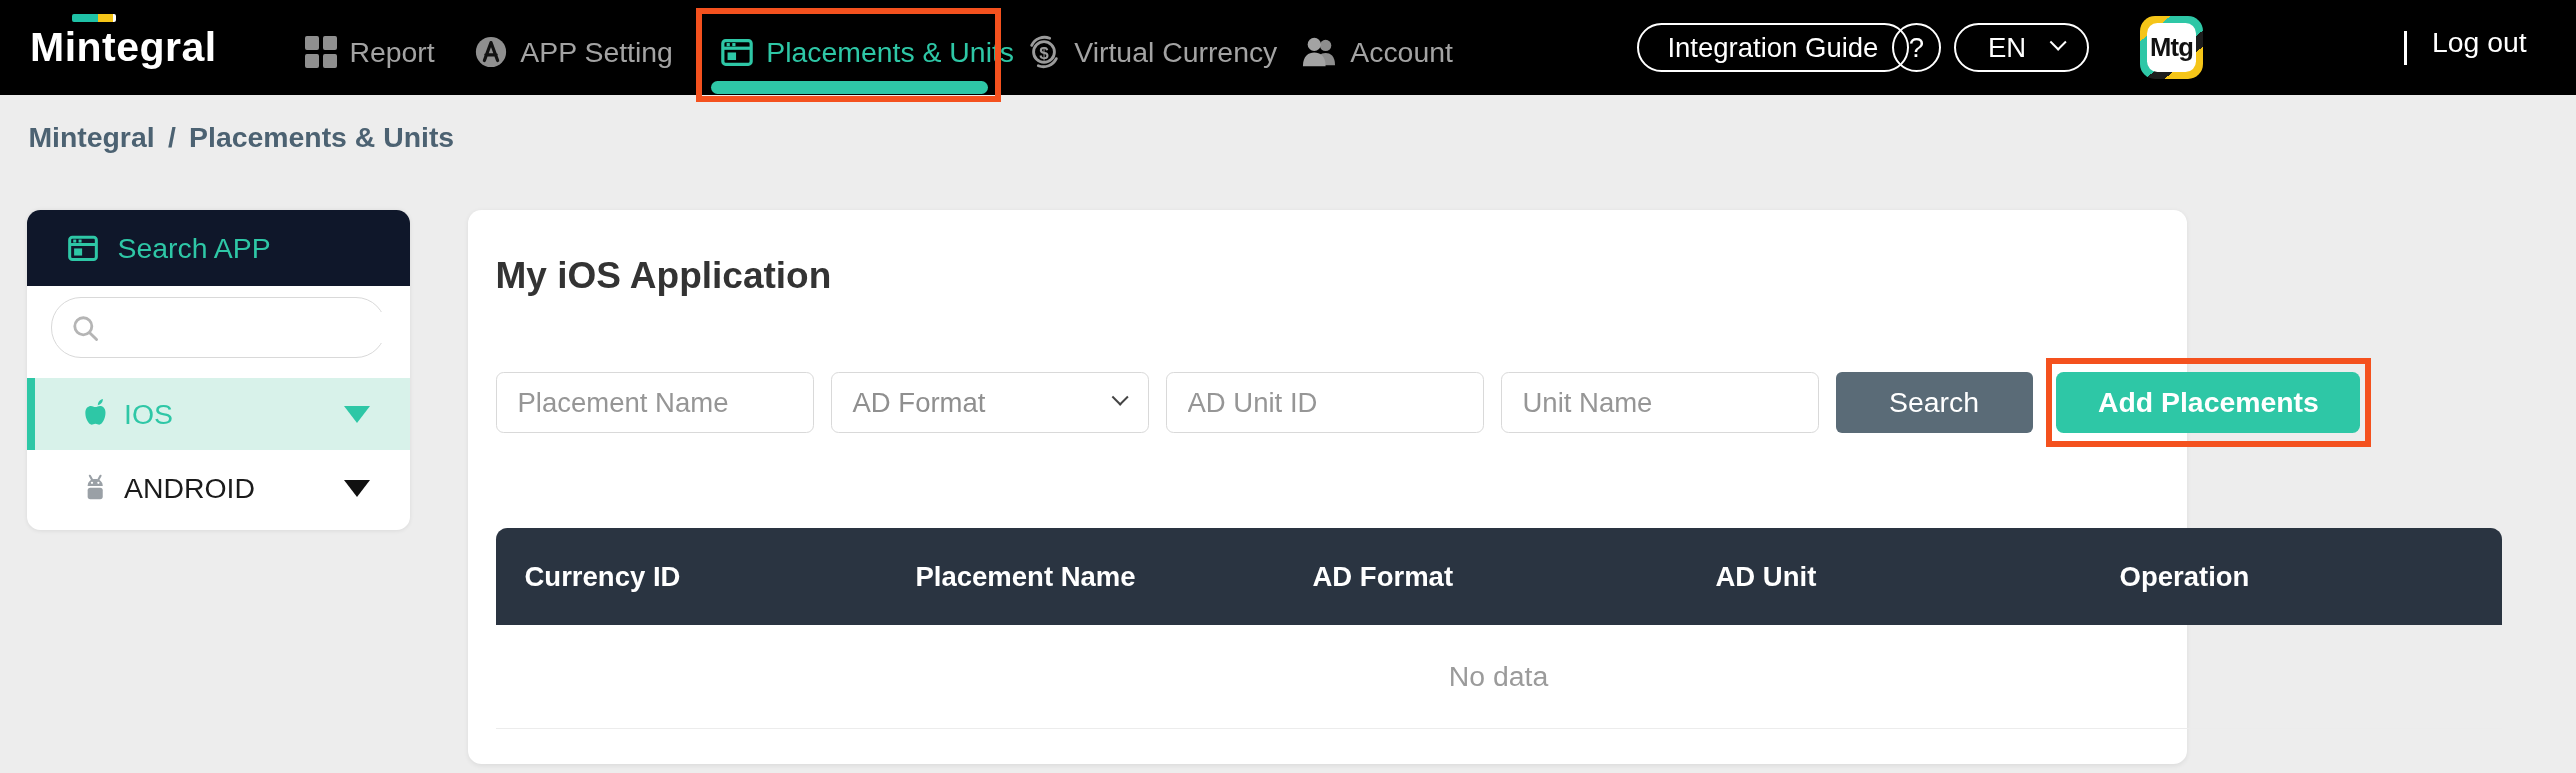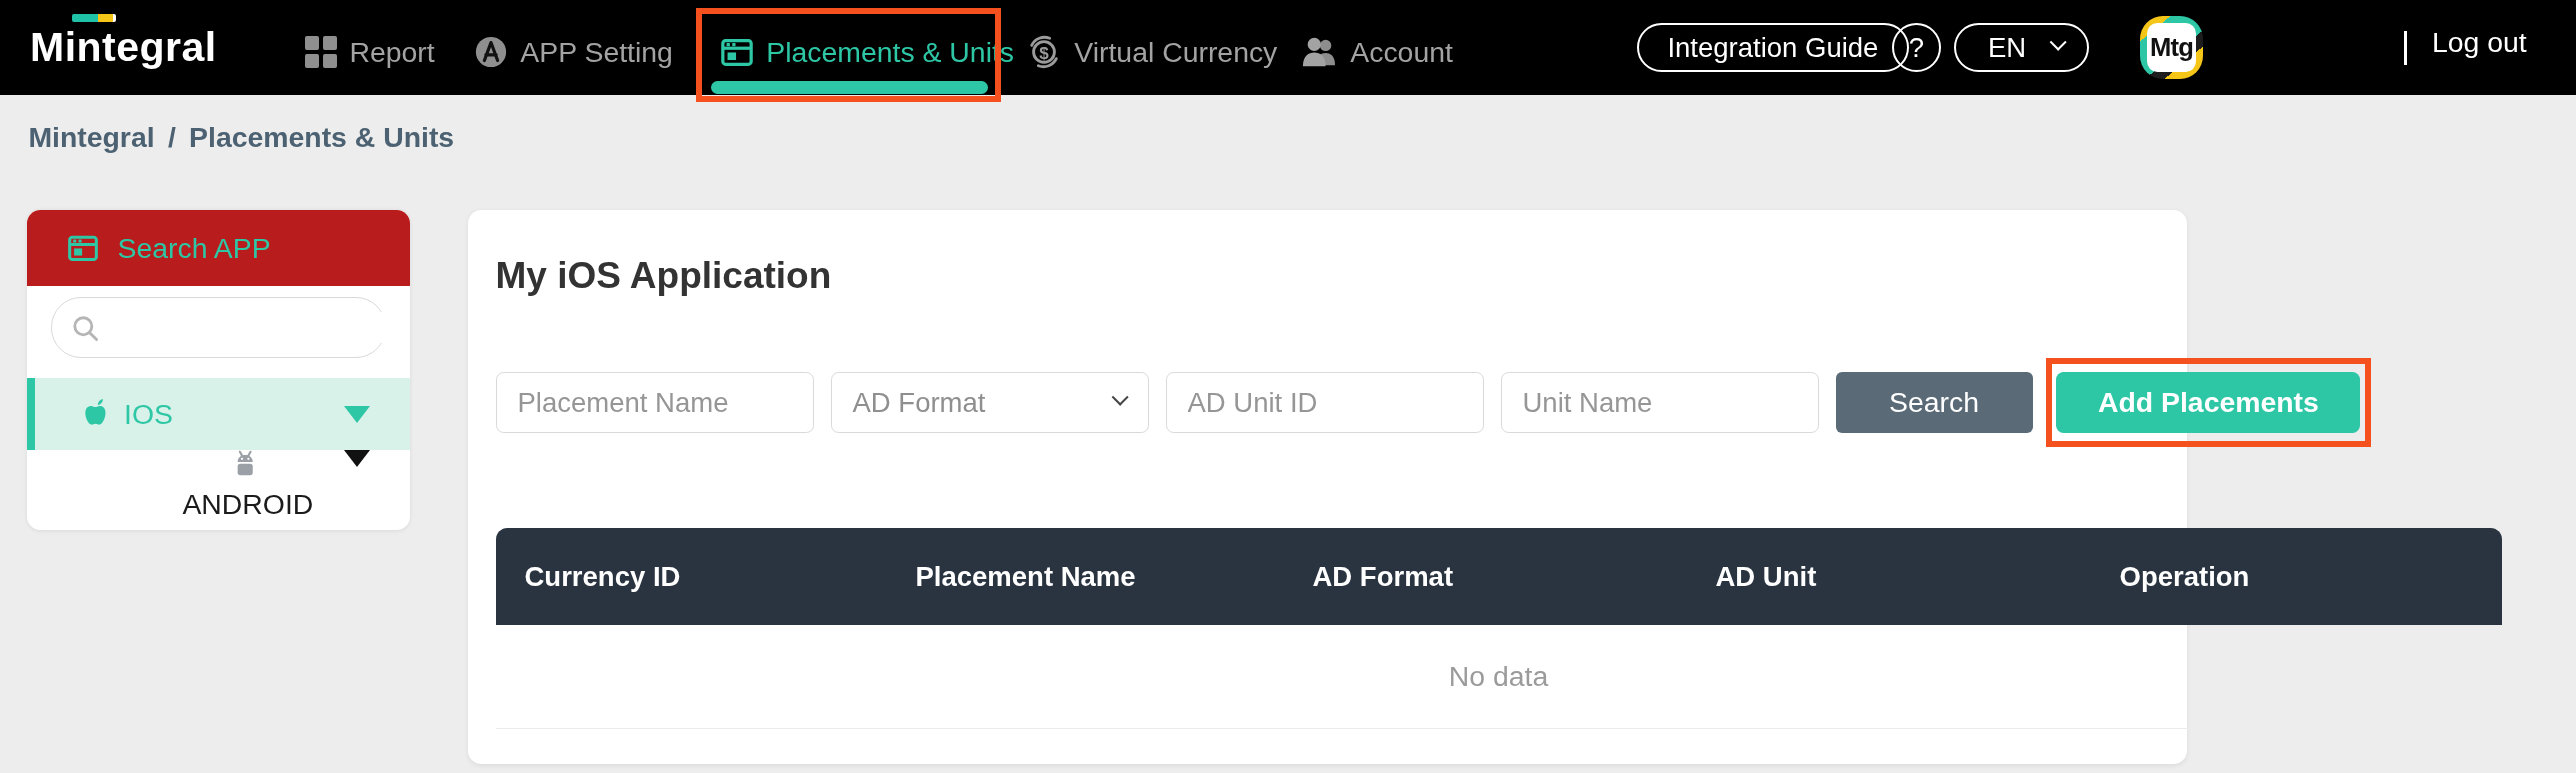--- a/index.html
+++ b/index.html
@@ -22,48 +22,48 @@
     color:#a3a3a3;font-size:28.4px;white-space:nowrap;cursor:pointer;}
   .nav-item.active{color:var(--accent);}
   .nav-underline{position:absolute;left:711px;top:81px;width:277px;height:13.3px;border-radius:7.6px;background:var(--accent);}
   .anno-nav{position:absolute;left:696px;top:7.6px;width:305px;height:94px;border:6.6px solid var(--annotation);z-index:6;}
   .grid-icon{display:grid;grid-template-columns:14.2px 14.2px;grid-template-rows:14.2px 14.2px;gap:3.8px;}
   .grid-icon i{background:#8f8f8f;border-radius:1.9px;}
   .pill{position:absolute;top:23px;height:49px;display:flex;align-items:center;justify-content:center;
     border:2.8px solid #fff;border-radius:28.4px;color:#fff;font-size:27.5px;cursor:pointer;}
   .chev{display:inline-block;width:12.3px;height:12.3px;border-right:2.8px solid currentColor;border-bottom:2.8px solid currentColor;
     transform:rotate(45deg) translate(-1.9px,-1.9px);}
-  .mtg{position:absolute;left:2140px;top:16px;width:63px;height:63px;border-radius:23px;cursor:pointer;
+  .mtg{position:absolute;left:2140px;top:16px;width:63px;height:63px;border-radius:15px;cursor:pointer;
     background:linear-gradient(140deg,var(--bar-yellow) 0 22%,var(--accent) 22% 58%,#1d1d1d 58% 72%,var(--bar-yellow) 72%);}
   .mtg-inner{position:absolute;inset:6.6px;background:#fff;border-radius:10.4px;display:flex;align-items:center;justify-content:center;
     font-size:25.6px;font-weight:700;color:#111;letter-spacing:-0.9px;}
   .nav-divider{position:absolute;left:2404px;top:31px;width:2.8px;height:34px;background:#fff;}
   .logout{position:absolute;left:2432px;top:0;height:84px;display:flex;align-items:center;color:#fff;font-size:28.4px;cursor:pointer;}
 
   
   .breadcrumb{position:absolute;left:28.4px;top:121px;display:flex;gap:13.3px;align-items:center;
     color:var(--crumb);font-size:28.4px;font-weight:700;}
   .breadcrumb .root{cursor:pointer;}
 
   
   .sidebar{position:absolute;left:26.5px;top:210px;width:383px;height:320px;background:#fff;border-radius:13.3px;
     overflow:hidden;box-shadow:0 0.9px 4.7px rgba(0,0,0,.08);}
-  .sidebar-header{height:76px;background:#b91c1c;display:flex;align-items:center;gap:19px;padding-left:40px;
+  .sidebar-header{height:76px;background:#0f172a;display:flex;align-items:center;gap:19px;padding-left:40px;
     color:var(--accent);font-size:28.4px;font-weight:500;}
   .sidebar-search{margin:11.4px 24px 20px;height:61px;border:1.9px solid #d9d9d9;border-radius:30px;
     display:flex;align-items:center;padding:0 19px;background:#fff;}
   .sidebar-search input{border:none;outline:none;flex:1;font-size:26.5px;margin-left:11.4px;font-family:inherit;color:#333;}
   .side-row{position:relative;height:72px;display:flex;align-items:center;padding-left:54px;gap:9.5px;
     font-size:28.4px;color:#1b1b1b;cursor:pointer;}
   .side-row.selected{background:var(--accent-light);color:var(--accent);height:72px;}
   .side-row.selected .accent-bar{position:absolute;left:0;top:0;width:8.5px;height:100%;background:var(--accent);}
   .side-row .label{margin-left:5.7px;}
   .caret{position:absolute;right:40px;width:0;height:0;border-left:13.3px solid transparent;border-right:13.3px solid transparent;
     border-top:17px solid currentColor;}
-  .side-row:not(.selected){height:76px;flex-direction:column;}
+  .side-row:not(.selected){height:76px;}
 
   
   .card{position:absolute;left:468px;top:210px;width:1719px;height:554px;background:#fff;border-radius:13.3px;
     box-shadow:0 1.9px 5.7px rgba(0,0,0,.07);}
   .page-title{position:absolute;left:27.5px;top:45px;font-size:37px;font-weight:700;color:#333;}
   .filter-row{position:absolute;left:27.5px;top:148px;height:89px;display:flex;align-items:center;gap:17px;}
   .f-input{width:318px;height:61px;border:1.9px solid #d9d9d9;border-radius:7.6px;padding:0 21px;font-size:27.5px;
     color:#333;outline:none;background:#fff;font-family:inherit;}
   .f-input::placeholder{color:#969696;}
   .f-select{width:318px;height:61px;border:1.9px solid #d9d9d9;border-radius:7.6px;padding:0 21px;display:flex;

